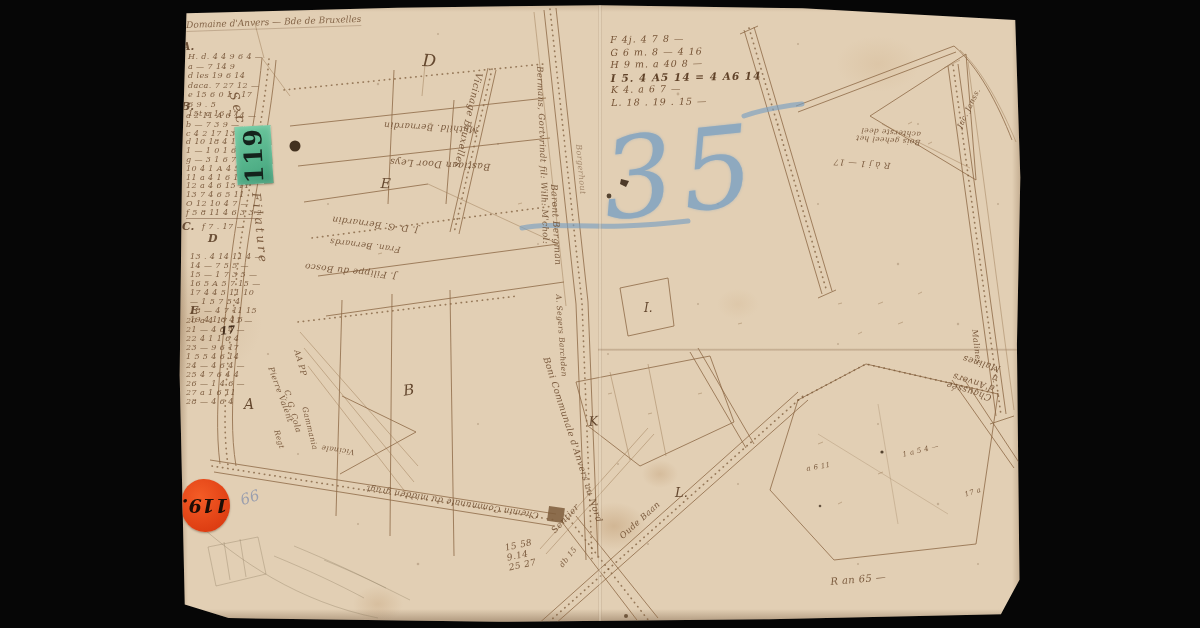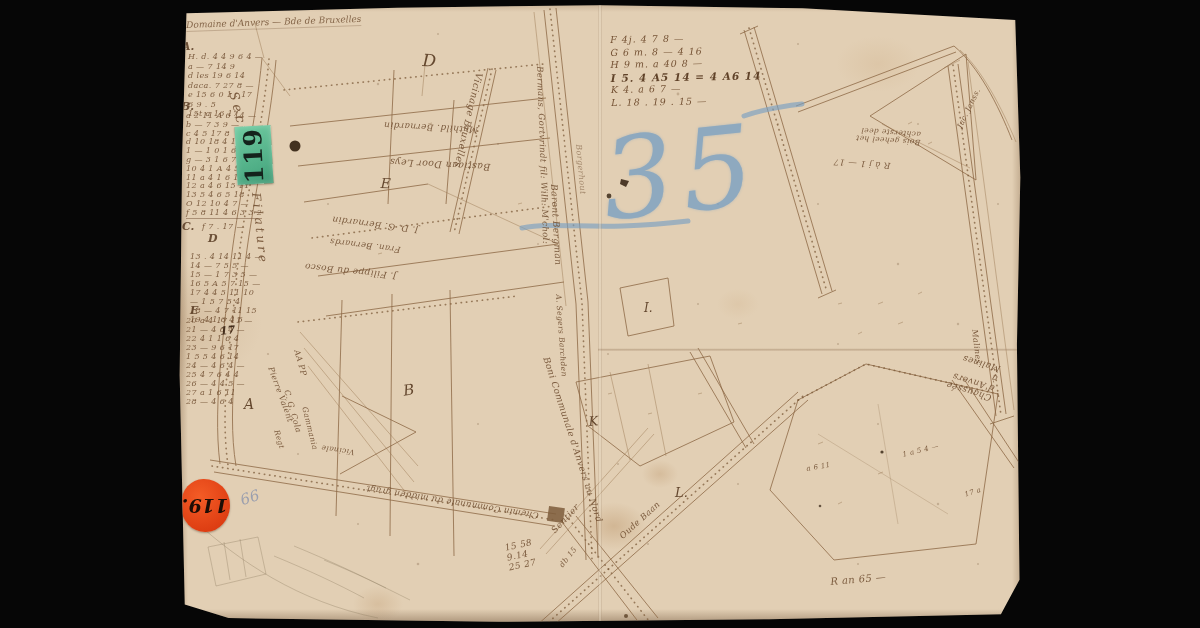--- a/index.html
+++ b/index.html
@@ -241,38 +241,38 @@
     <div class="fold-v"></div>
     <div class="fold-h"></div>
 
     <div class="header-note">Domaine d'Anvers — Bde de Bruxelles</div>
 
     <span class="sec-letter" style="left:4px;top:36px;">A.</span>
     <div class="rows" style="left:10px;top:48px;">
         <div class="row">H. d. 4 4 9 6 4 —</div>
         <div class="row">a — 7 14 9</div>
         <div class="row">d les 19 6 14</div>
-        <div class="row">daca. 7 27 8 —</div>
+        <div class="row">daca. 7 27 12 —</div>
         <div class="row">e 15 6 0 1 . 17</div>
         <div class="row">6 9 . 5</div>
         <div class="row">15t a 16 17</div>
       </div>
 
     <span class="sec-letter" style="left:3px;top:96px;">B.</span>
     <div class="rows b" style="left:8px;top:108px;">
         <div class="row">a 2 11 A 6 14 —</div>
         <div class="row">b — 7 3 9 —</div>
-        <div class="row">c 4 5 17 8</div>
+        <div class="row">c 4 2 17 13</div>
         <div class="row">d 10 18 4 14</div>
         <div class="row">1 — 1 0 1 6 —</div>
         <div class="row">g — 3 1 6 7</div>
         <div class="row">10 4 1 A 4 5 11</div>
         <div class="row">11 a 4 1 6 11</div>
         <div class="row">12 a 4 6 15 11</div>
-        <div class="row">13 5 4 6 5 18</div>
+        <div class="row">13 7 4 6 5 11</div>
         <div class="row">O 12 10 4 7 —</div>
         <div class="row">f 5 8 11  4 6 3 3 2</div>
       </div>
 
     <span class="sec-letter" style="left:4px;top:216px;">C.</span>
     <div class="rows" style="left:24px;top:218px;">
         <div class="row">f  7 . 17 —</div>
       </div>
 
     <span class="sec-letter" style="left:30px;top:228px;">D</span>
@@ -289,21 +289,21 @@
 
     <span class="sec-letter" style="left:12px;top:300px;">E</span>
     <div class="rows e" style="left:8px;top:312px;">
         <div class="row">20 a 4 17 11 —</div>
         <div class="row">21 — 4 6 4 —</div>
         <div class="row">22 4 1 1 6 4</div>
         <div class="row">23 — 9 6 17</div>
         <div class="row">1 5 5 4 6 14</div>
         <div class="row">24 — 4 6 4 —</div>
         <div class="row">25 4 7 6 4 4</div>
-        <div class="row">26 — 4 4 5 —</div>
+        <div class="row">26 — 1 4 6 —</div>
         <div class="row">27 a 1 6 11</div>
         <div class="row">28 — 4 6 4</div>
       </div>
 
     <span class="bold-mark">17</span>
 
     <div class="rows legend" style="left:432px;top:30px;transform:rotate(-1deg);">
         <div class="row">F 4j. 4 7 8 —</div>
         <div class="row">G 6 m. 8 — 4 16</div>
         <div class="row">H 9 m. a 40 8 —</div>

